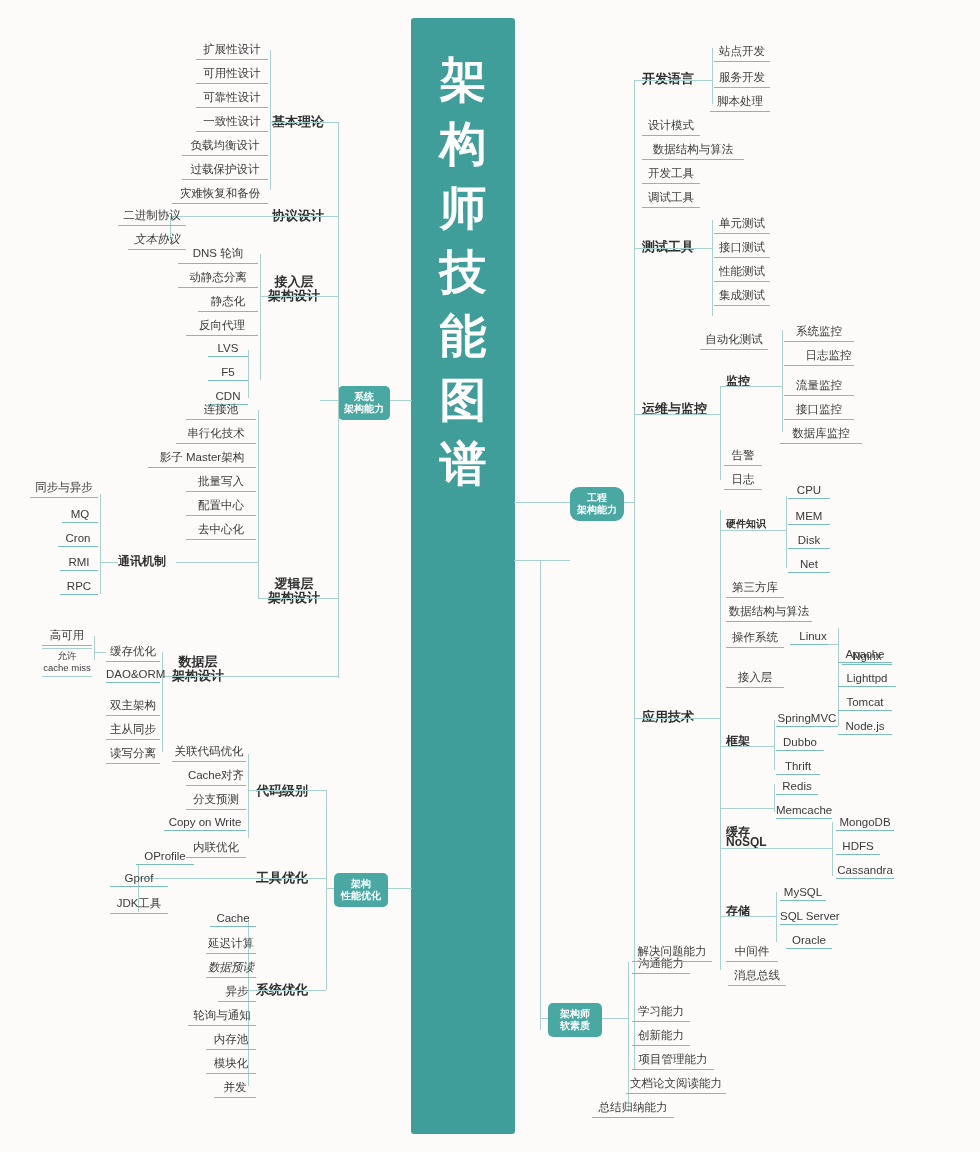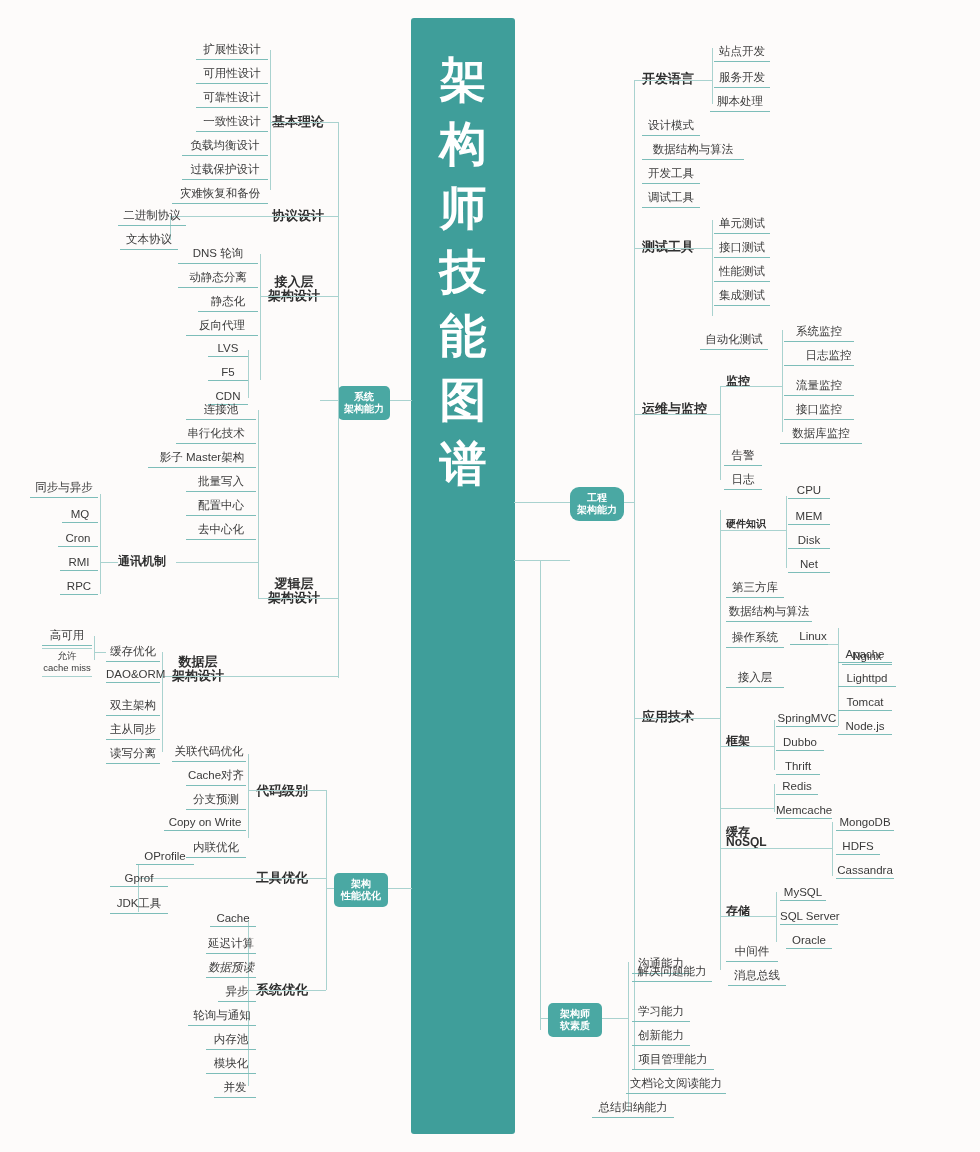--- a/index.html
+++ b/index.html
@@ -104,21 +104,21 @@
   <div class="node" style="left:196px; top:114px; width:72px;">一致性设计</div>
   <div class="node" style="left:182px; top:138px; width:86px;">负载均衡设计</div>
   <div class="node" style="left:182px; top:162px; width:86px;">过载保护设计</div>
   <div class="node" style="left:172px; top:186px; width:96px;">灾难恢复和备份</div>
 
   <div class="node b nb" style="left:272px; top:207px;">协议设计</div>
   <div class="h" style="left:270px; top:216px; width:68px;"></div>
   <div class="v" style="left:170px; top:216px; height:24px;"></div>
   <div class="h" style="left:170px; top:216px; width:100px;"></div>
   <div class="node" style="left:118px; top:208px; width:68px;">二进制协议</div>
-  <div class="node" style="left:120px; top:232px; width:58px;">文本协议</div>
+  <div class="node" style="left:128px; top:232px; width:58px;font-style:italic;">文本协议</div>
 
   <div class="node b nb two" style="left:268px; top:275px;">接入层
 架构设计</div>
   <div class="h" style="left:260px; top:296px; width:78px;"></div>
   <div class="v" style="left:260px; top:254px; height:126px;"></div>
   <div class="node" style="left:178px; top:246px; width:80px;">DNS 轮询</div>
   <div class="node" style="left:178px; top:270px; width:80px;">动静态分离</div>
   <div class="node" style="left:198px; top:294px; width:60px;">静态化</div>
   <div class="node" style="left:186px; top:318px; width:72px;">反向代理</div>
   <div class="node" style="left:208px; top:342px; width:40px;">LVS</div>
@@ -303,20 +303,20 @@
   <div class="node" style="left:728px; top:968px; width:58px;">消息总线</div>
 
   <div class="pill" style="left:548px; top:1003px; width:54px;">架构师
 软素质</div>
   <div class="v" style="left:540px; top:560px; height:470px;"></div>
   <div class="h" style="left:540px; top:1018px; width:8px;"></div>
   <div class="v" style="left:628px; top:962px; height:150px;"></div>
   <div class="h" style="left:602px; top:1018px; width:26px;"></div>
 
   <div class="node" style="left:632px; top:956px; width:58px;">沟通能力</div>
-  <div class="node" style="left:632px; top:964px; width:80px;">解决问题能力</div>
+  <div class="node" style="left:632px; top:944px; width:80px;">解决问题能力</div>
   <div class="node" style="left:632px; top:1004px; width:58px;">学习能力</div>
   <div class="node" style="left:632px; top:1028px; width:58px;">创新能力</div>
   <div class="node" style="left:632px; top:1052px; width:82px;">项目管理能力</div>
   <div class="node" style="left:626px; top:1076px; width:100px;">文档论文阅读能力</div>
   <div class="node" style="left:592px; top:1100px; width:82px;">总结归纳能力</div>
 
 </div>
 
 </body></html>

